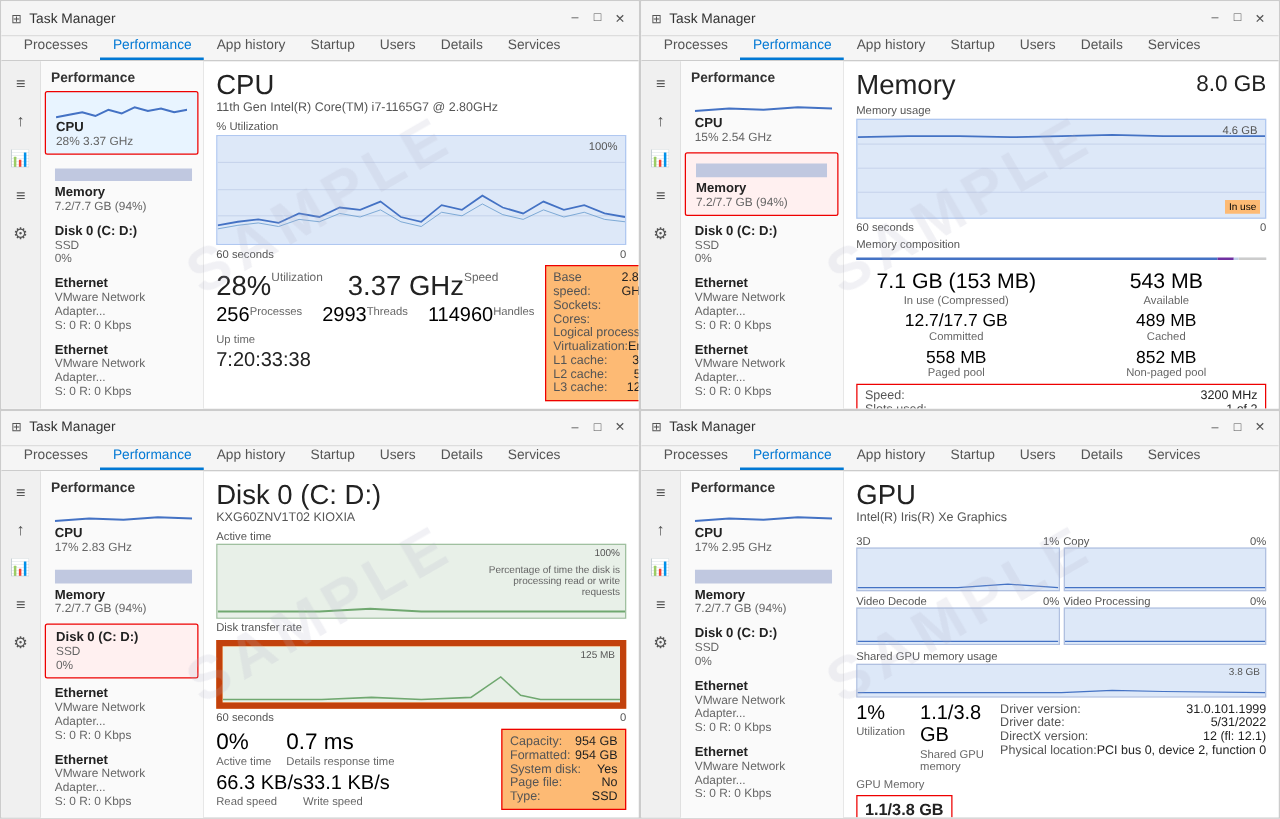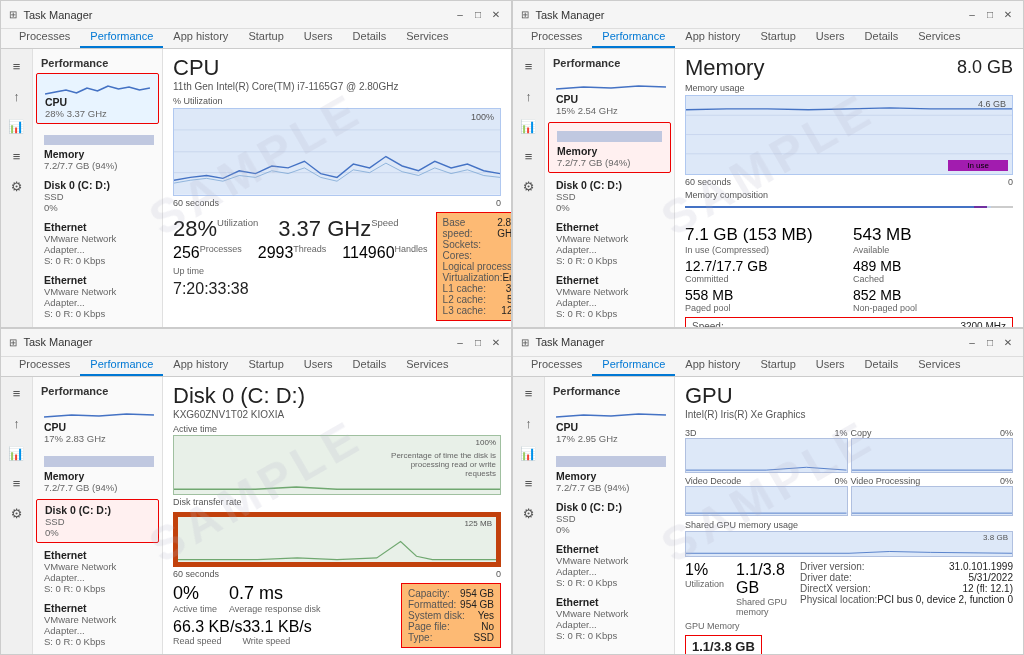--- a/index.html
+++ b/index.html
@@ -177,23 +177,23 @@
     .bottom-section {
       display: flex;
       gap: 8px;
       margin-top: 4px;
     }
 
     .mem-in-use-bar {
       position: absolute;
       right: 4px;
       bottom: 3px;
-      background: #a21caf;
+      background: #fdba74;
       font-size: 8px;
-      padding: 1px 19px;
+      padding: 1px 3px;
     }
 
     
     .disk-graph-area {
       flex: 1;
       background: #e8f0e8;
       border: 1px solid #a0c0a0;
       position: relative;
       overflow: hidden;
       min-height: 60px;
@@ -606,21 +606,21 @@
           <span>0</span>
         </div>
         <div style="font-size:9px;color:#555;margin:3px 0 2px 0;">Memory composition</div>
         <div class="mem-composition">
           <div class="mem-comp-in-use" style="flex:7.1;"></div>
           <div class="mem-comp-modified" style="flex:0.3;"></div>
           <div class="mem-comp-standby" style="flex:0.1;"></div>
           <div class="mem-comp-free" style="flex:0.5;"></div>
         </div>
 
-        <div style="display:grid;grid-template-columns:1fr 1fr;gap:3px 8px;font-size:10px;margin-top:13px;">
+        <div style="display:grid;grid-template-columns:1fr 1fr;gap:3px 8px;font-size:10px;margin-top:3px;text-align:center;">
           <div>
             <div style="font-size:17px;font-weight:300;">7.1 GB (153 MB)</div>
             <div style="font-size:9px;color:#666;">In use (Compressed)</div>
           </div>
           <div>
             <div style="font-size:17px;font-weight:300;">543 MB</div>
             <div style="font-size:9px;color:#666;">Available</div>
           </div>
           <div>
             <div style="font-size:14px;font-weight:300;">12.7/17.7 GB</div>
@@ -768,21 +768,21 @@
 
         <div style="display:flex;gap:8px;margin-top:4px;align-items:flex-start;">
           <div style="flex:1;">
             <div style="display:flex;gap:12px;">
               <div>
                 <div style="font-size:18px;font-weight:300;">0%</div>
                 <div style="font-size:9px;color:#666;">Active time</div>
               </div>
               <div>
                 <div style="font-size:18px;font-weight:300;">0.7 ms</div>
-                <div style="font-size:9px;color:#666;">Average response disk</div>
+                <div style="font-size:9px;color:#666;">Details response time</div>
               </div>
             </div>
             <div style="display:flex;margin-top:4px;">
               <div>
                 <div style="font-size:16px;font-weight:300;">66.3 KB/s</div>
                 <div style="font-size:9px;color:#666;">Read speed</div>
               </div>
               <div>
                 <div style="font-size:16px;font-weight:300;">33.1 KB/s</div>
                 <div style="font-size:9px;color:#666;">Write speed</div>

